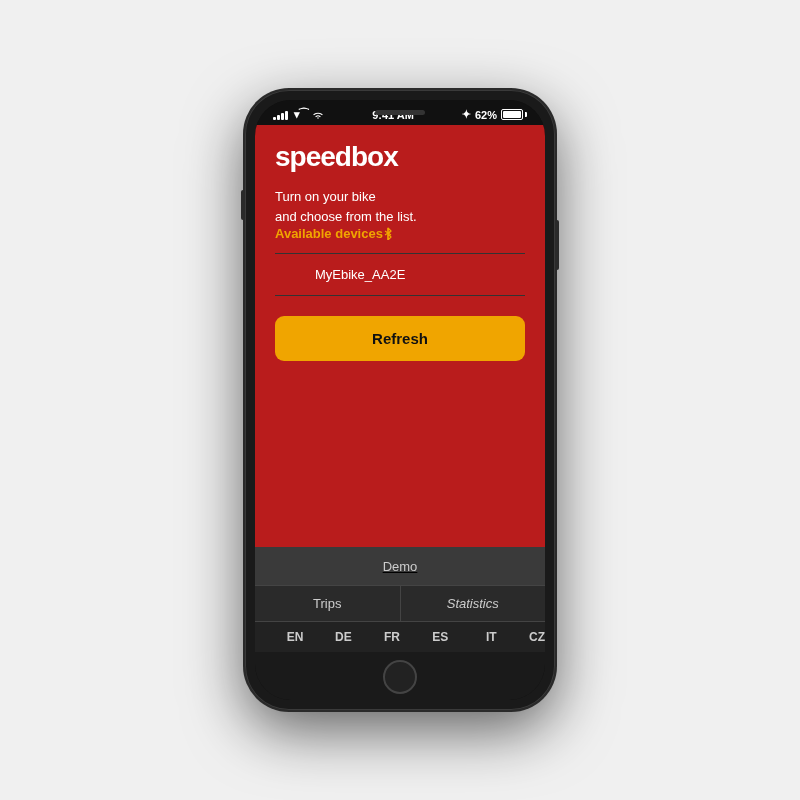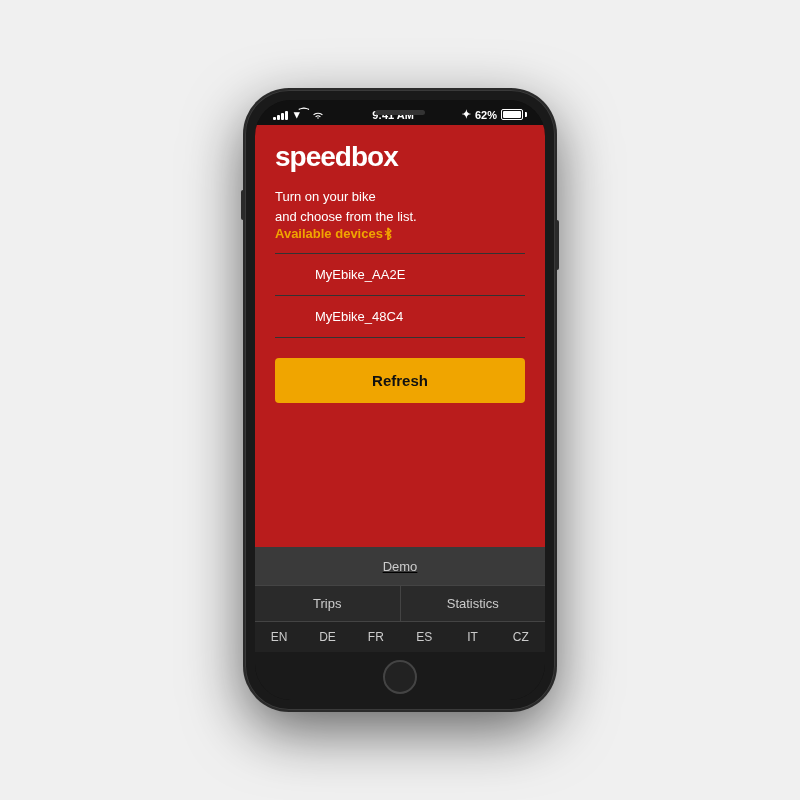--- a/index.html
+++ b/index.html
@@ -199,21 +199,21 @@
       margin-left: 40px;
     }
 
     .refresh-btn {
       display: inline-block;
       background: #f0a500;
       color: #111;
       font-size: 15px;
       font-weight: 700;
       padding: 14px 16px;
-      border-radius: 4px;
+      border-radius: 9px;
       margin-top: 20px;
       cursor: pointer;
       border: none;
       text-align: center;
     }
 
     .spacer {
       flex: 1;
     }
 
@@ -247,35 +247,36 @@
       padding: 10px 4px;
       color: #ccc;
       font-size: 13px;
       font-weight: 400;
       border-right: 1px solid #444;
       cursor: pointer;
     }
 
     .tab-item:last-child {
       border-right: none;
+      font-style: italic;
     }
 
     .lang-bar {
       display: flex;
       background: #222;
       border-top: 1px solid #444;
       padding: 8px 0;
     }
 
     .lang-item {
       flex: 1;
-      text-align: center;
+      text-align: right;
       color: #ccc;
       font-size: 12px;
-      font-weight: 400;
+      font-weight: 700;
       cursor: pointer;
     }
 
     .home-button {
       display: flex;
       align-items: center;
       justify-content: center;
       padding: 8px 0 6px 0;
       background: #1a1a1a;
     }
@@ -342,23 +343,20 @@
             <path d="M2 9 L8 5" stroke="#f0a500" stroke-width="1.2"></path>
           </svg>
         </span>
       </div>
       <div class="divider"></div>
 
       <div class="device-item">
         <div class="device-name">MyEbike_AA2E</div>
       </div>
 
-      <div class="device-item">
-        <div class="device-name">MyEbike_48C4</div>
-      </div>
 
       <button class="refresh-btn">Refresh</button>
 
       <div class="spacer"></div>
     </div>
 
     <div class="bottom-section">
       <div class="demo-bar">
         <span class="demo-text">Demo</span>
       </div>

